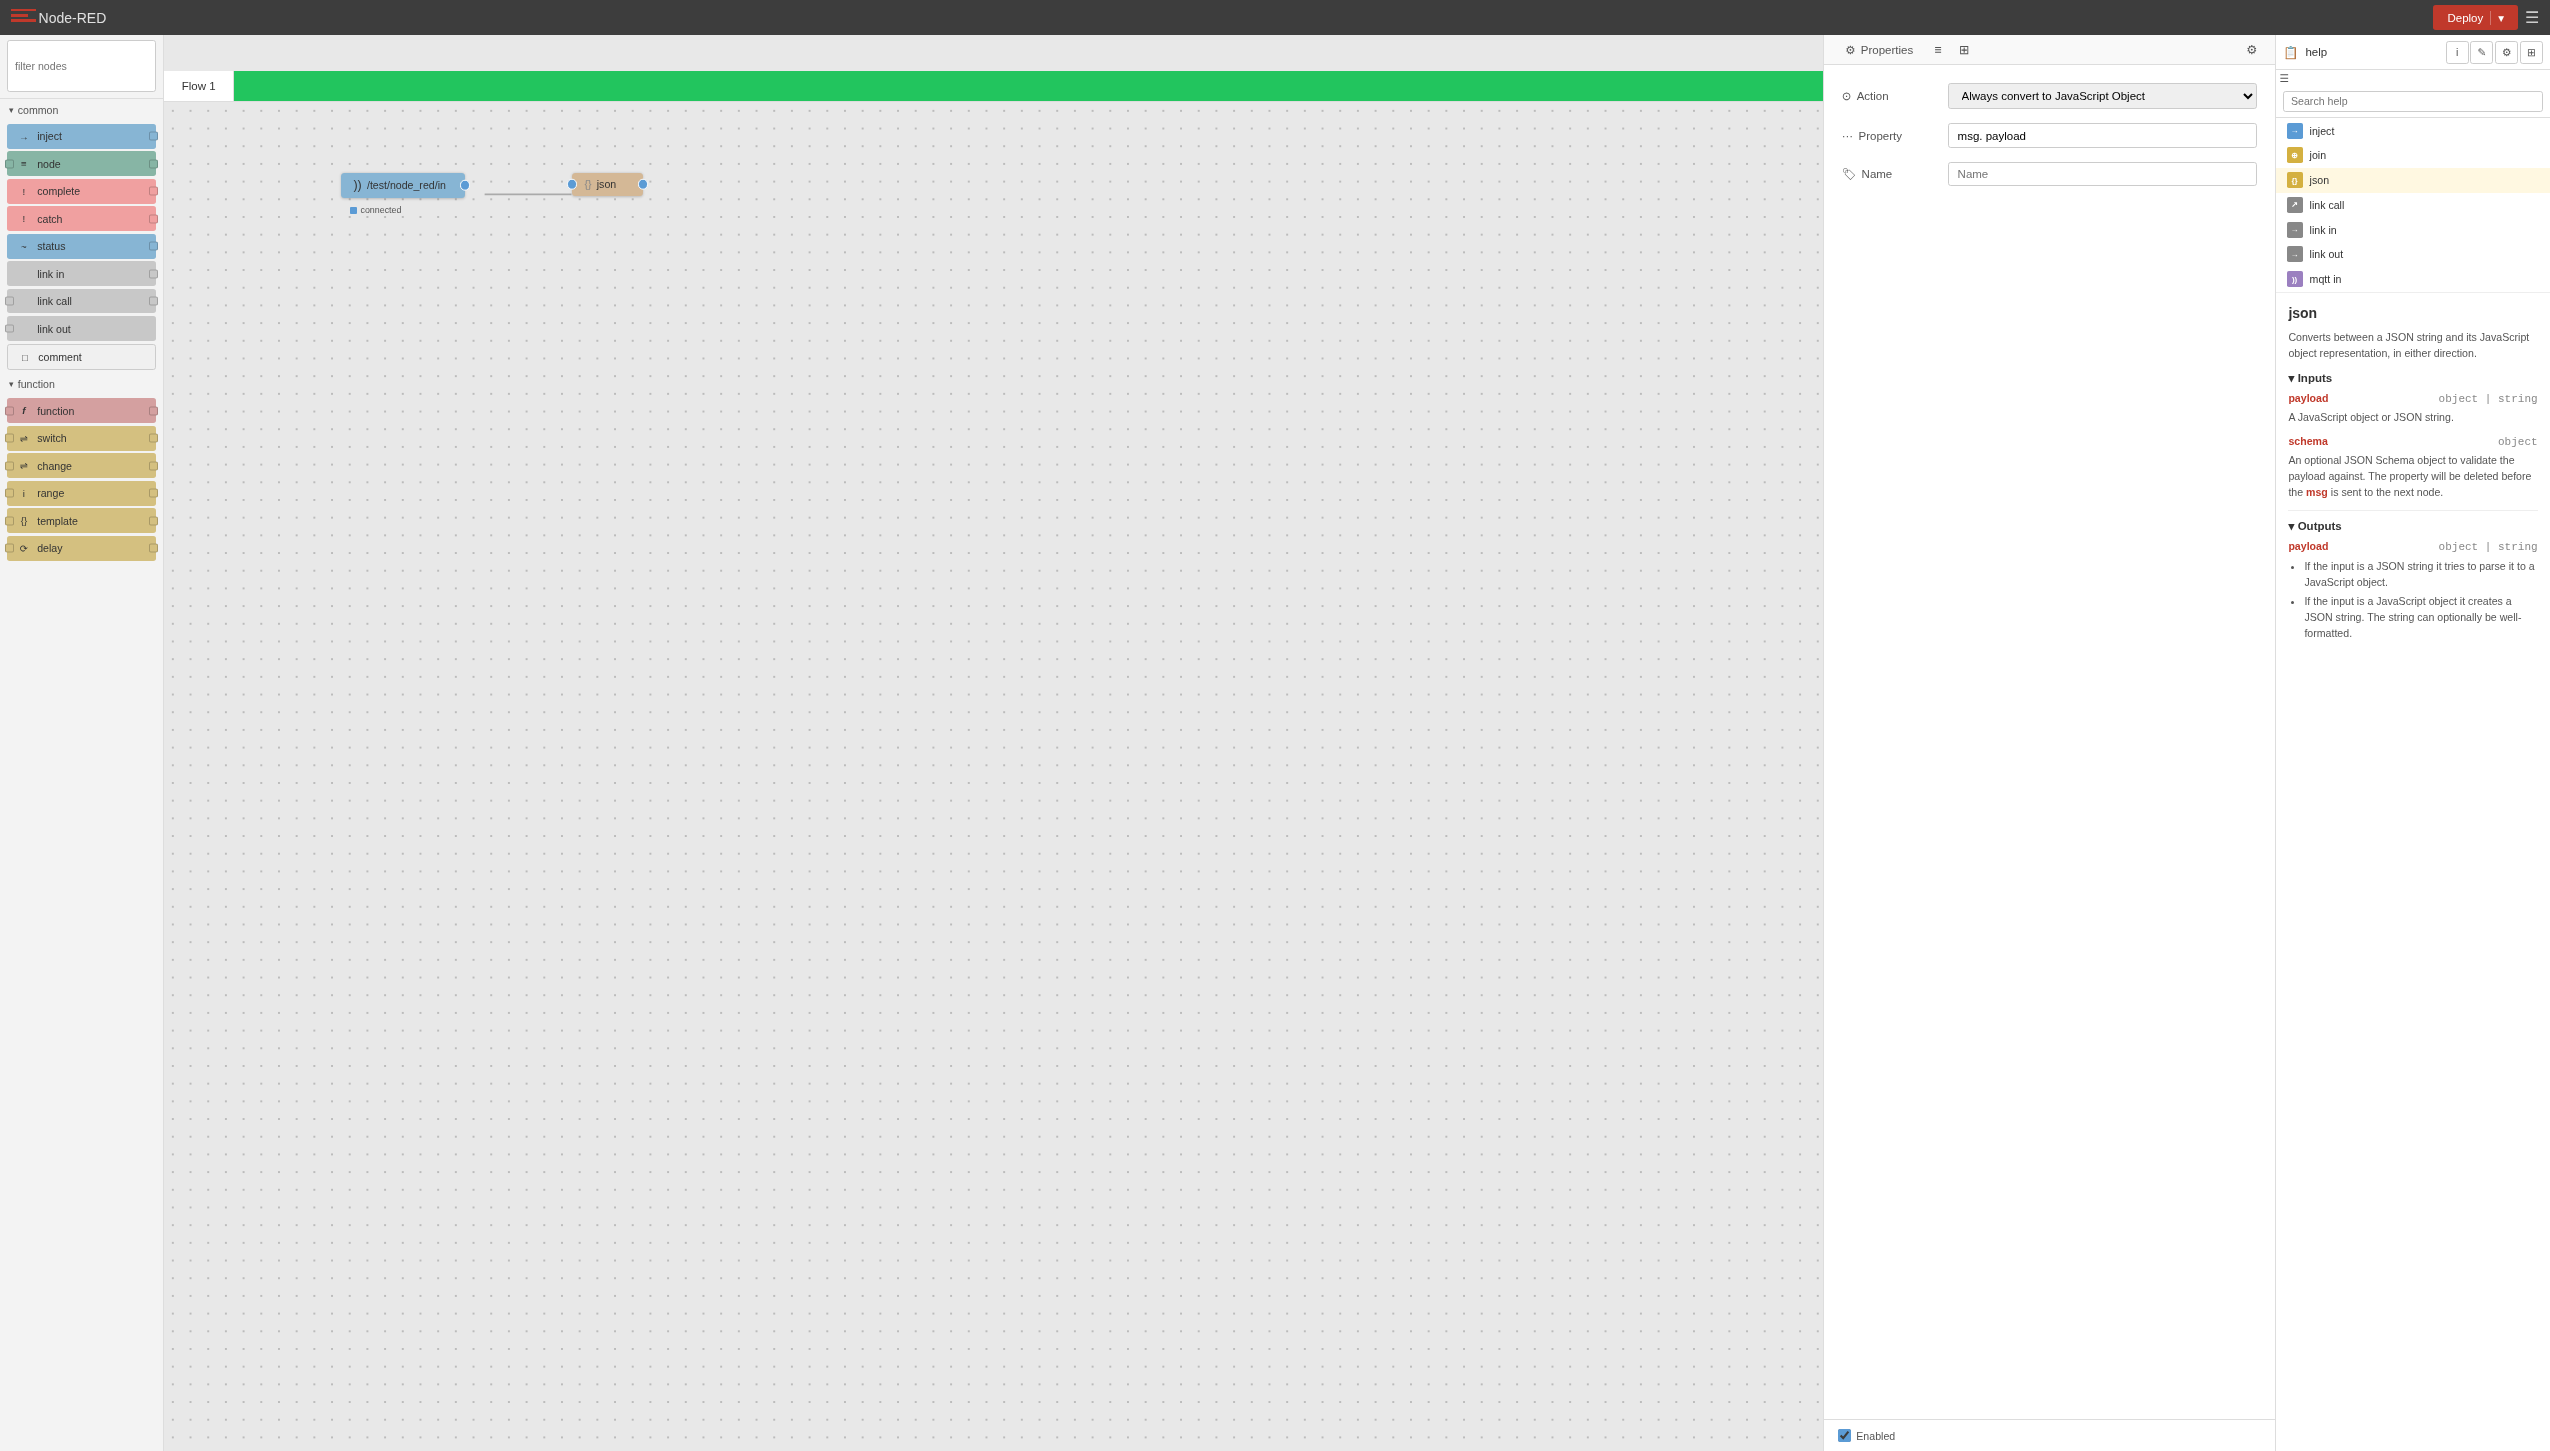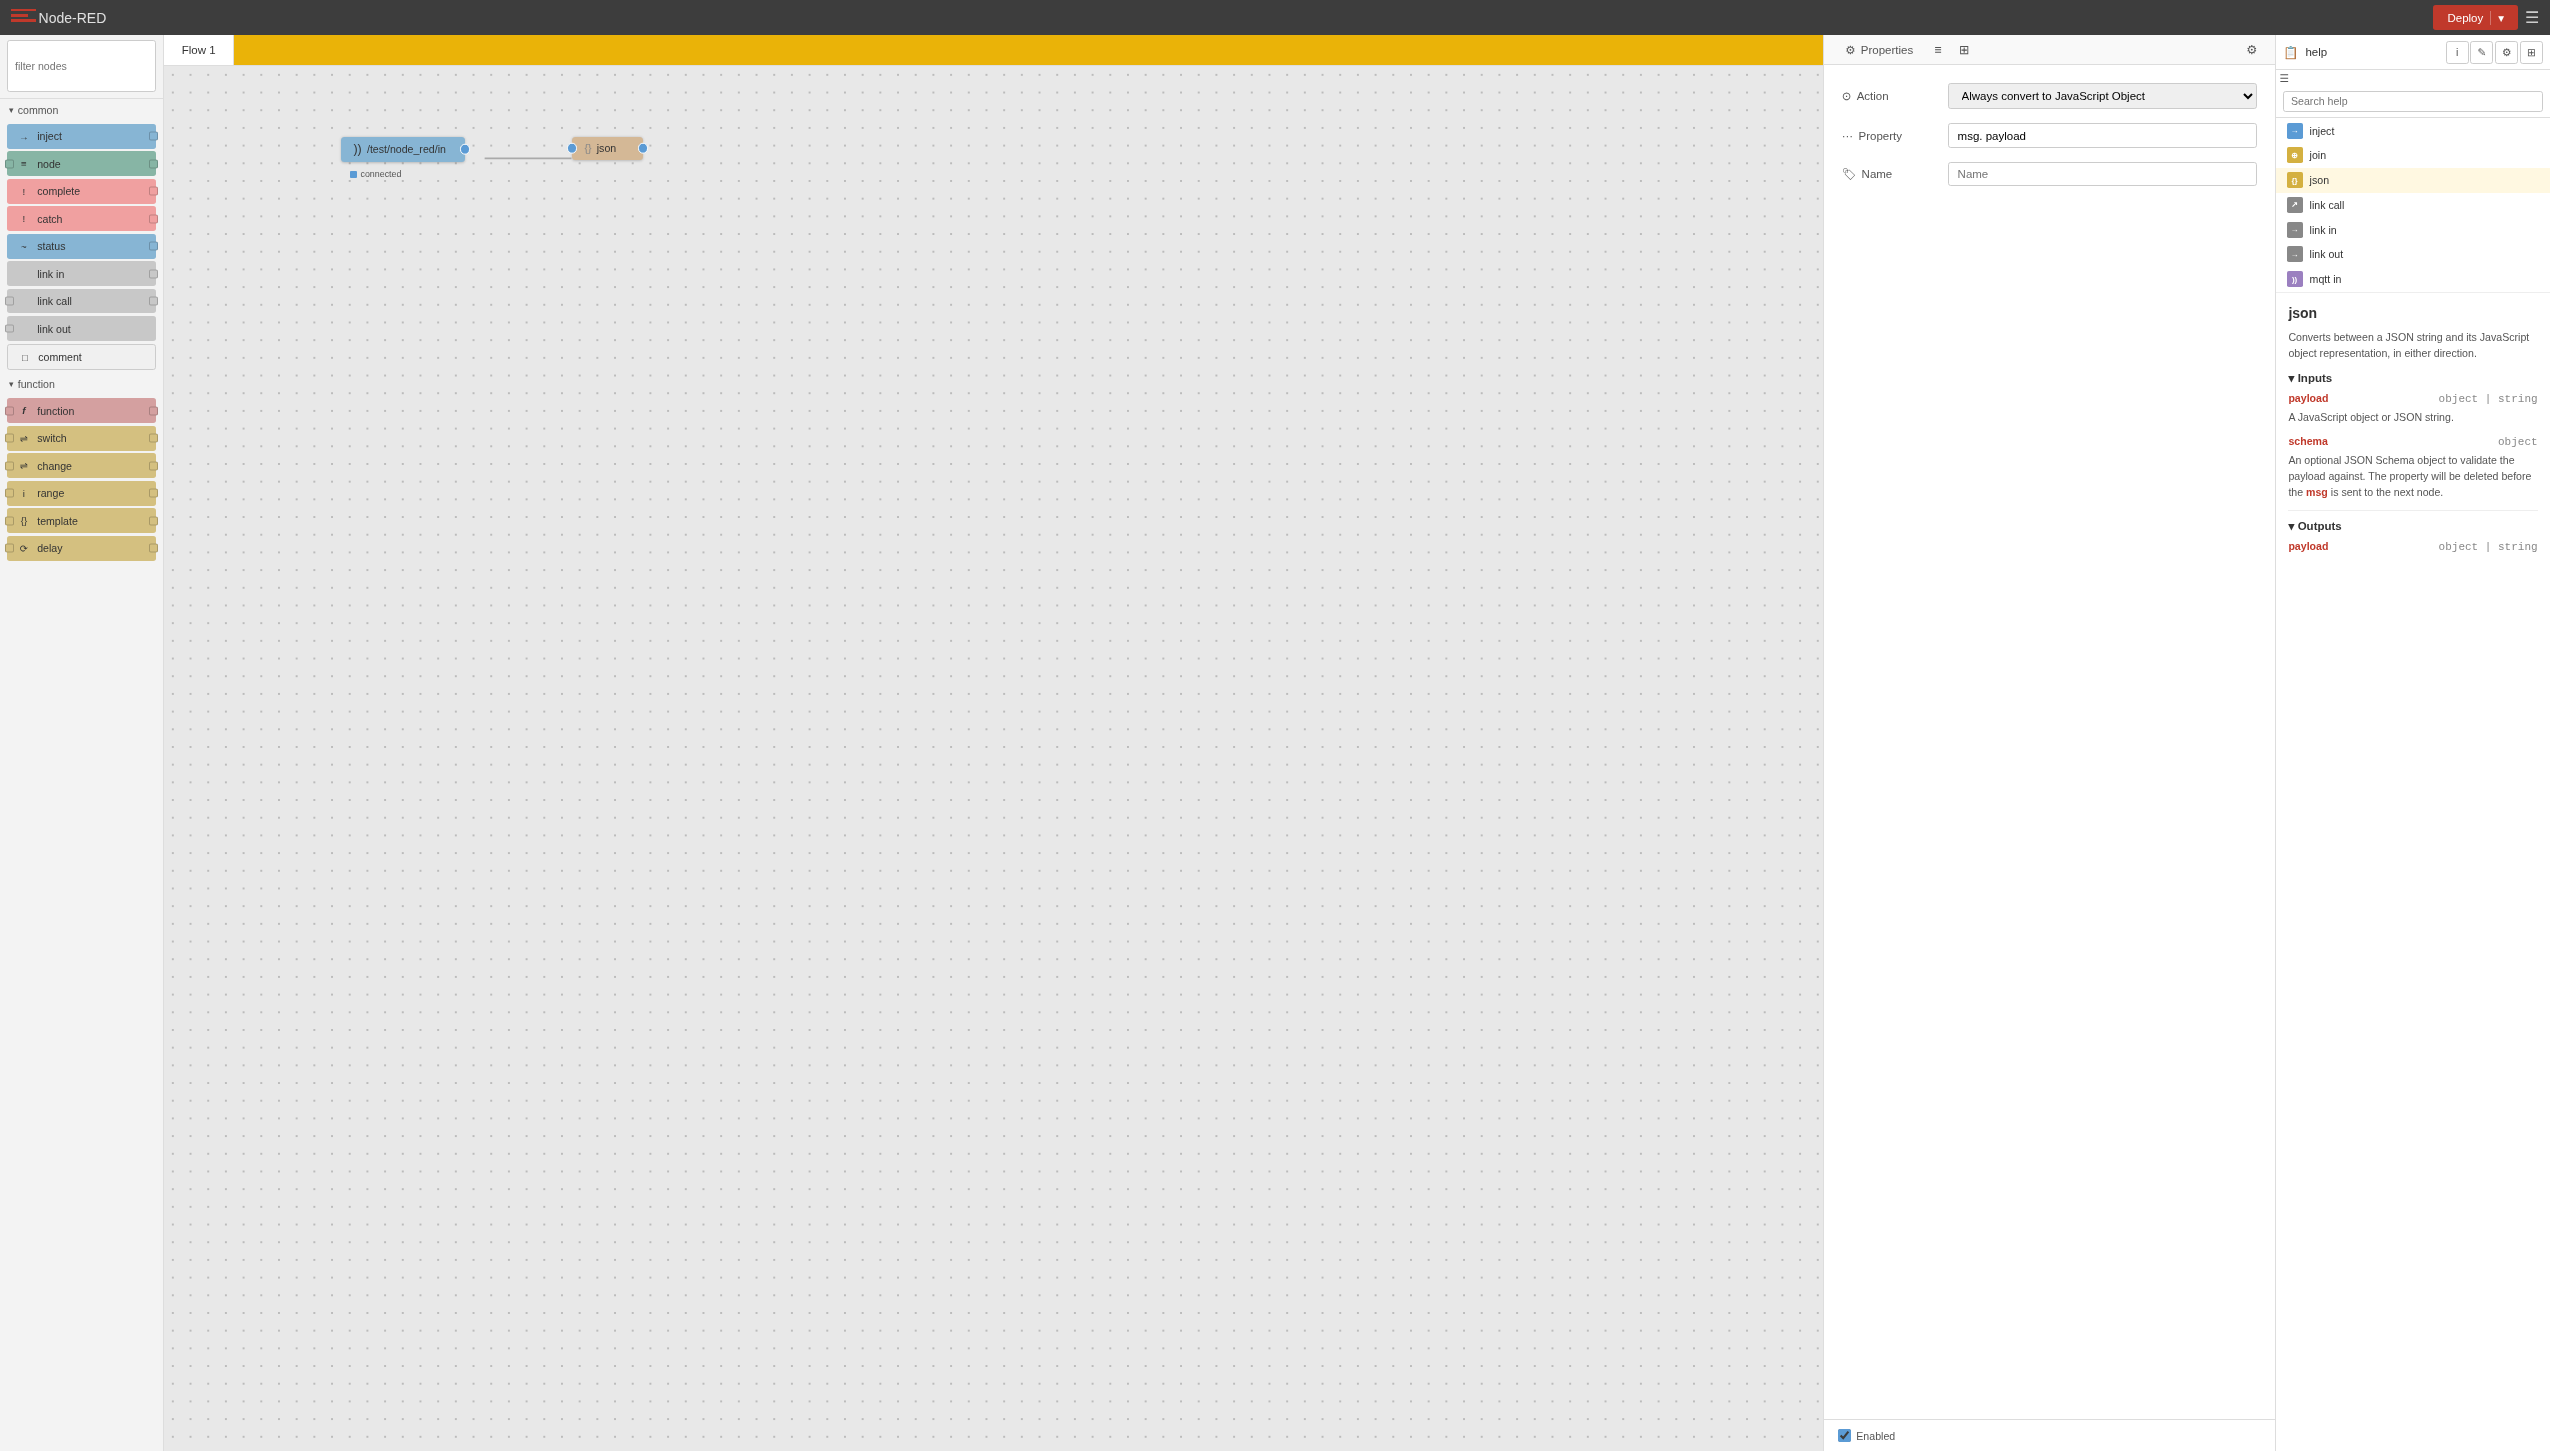--- a/index.html
+++ b/index.html
@@ -43,21 +43,21 @@
     .node-comment { background: #f0f0f0; color: #333; border: 0.9px solid #ccc; }
     .node-function { background: #d4a0a0; color: #333; }
     .node-switch { background: #d4c080; color: #333; }
     .node-change { background: #d4c080; color: #333; }
     .node-range { background: #d4c080; color: #333; }
     .node-template { background: #d4c080; color: #333; }
     .node-delay { background: #d4c080; color: #333; }
 
     
     #canvas-area { flex: 1; background: #e8e8e8; position: relative; overflow: hidden; }
-    #flow-tabs { background: #eab308; border-bottom: 0.9px solid #ddd; display: flex; height: 31px; }
+    #flow-tabs { background: #22c55e; border-bottom: 0.9px solid #ddd; display: flex; height: 31px; margin-top: 36px; }
     .flow-tab { padding: 0 17.7px; display: flex; align-items: center; border-right: 0.9px solid #ddd; font-size: 11.5px; cursor: pointer; background: white; }
     #canvas { flex: 1; background: #e8e8e8; position: relative; overflow: hidden; background-image: radial-gradient(circle, #bbb 0.9px, transparent 0.9px); background-size: 17.7px 17.7px; }
 
     
     .canvas-node { position: absolute; border-radius: 3.5px; padding: 5.3px 12.4px; display: flex; align-items: center; font-size: 10.6px; font-weight: 500; cursor: pointer; box-shadow: 0 0.9px 2.7px rgba(0,0,0,0.2); }
     .canvas-node .port-dot { position: absolute; width: 10.6px; height: 10.6px; border-radius: 50%; background: #5b9bd5; right: -5.3px; top: 50%; transform: translateY(-50%); border: 1.8px solid white; }
     .canvas-node .port-dot-left { position: absolute; width: 10.6px; height: 10.6px; border-radius: 50%; background: #5b9bd5; left: -5.3px; top: 50%; transform: translateY(-50%); border: 1.8px solid white; }
     .canvas-node-mqtt { background: #87b5d4; left: 177px; top: 80px; }
     .canvas-node-json { background: #d4b896; left: 408px; top: 80px; }
     .canvas-node-label { margin-left: 5.3px; }
@@ -381,17 +381,21 @@
       <p>An optional JSON Schema object to validate the payload against. The property will be deleted before the <span class="msg-highlight">msg</span> is sent to the next node.</p>
       <hr class="help-divider">
       <div class="section-header">
         <span>▾</span>
         <span>Outputs</span>
       </div>
       <div class="prop-row">
         <span class="prop-name">payload</span>
         <span class="prop-type">object | string</span>
       </div>
+      <ul>
+        <li>If the input is a JSON string it tries to parse it to a JavaScript object.</li>
+        <li>If the input is a JavaScript object it creates a JSON string. The string can optionally be well-formatted.</li>
+      </ul>
     </div>
   </div>
 
 </div>
 
 
 </body></html>

